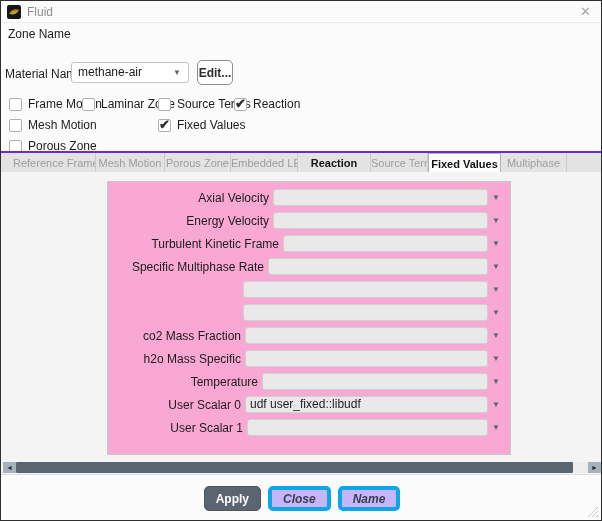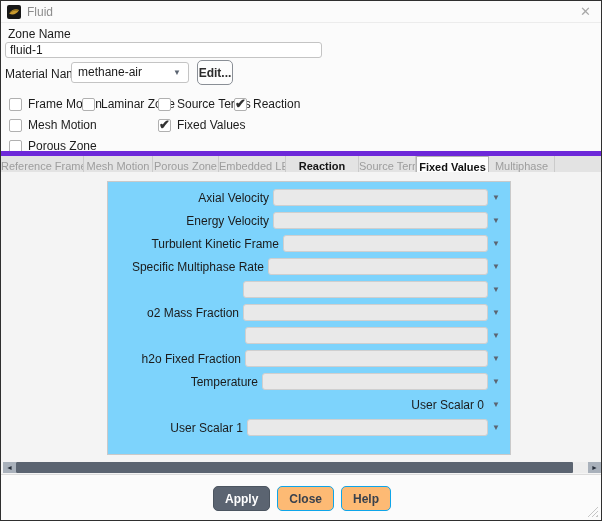--- a/index.html
+++ b/index.html
@@ -67,21 +67,22 @@
   .cb .cb-glyph {
     position:absolute; left:0px; top:-3px;
     font-size:13px; color:#333; font-weight:bold;
   }
   .opt .opt-label { margin-left:6px; font-size:12px; color:#1c1c1c; white-space:nowrap; }
 
   
   .tabbar {
     position:absolute; left:0; top:150px; width:602px; height:21px;
     background:#e3e3e3; display:flex; overflow:hidden;
-    border-top:5px solid #6d28d9;
+    border-top:2px solid #6d28d9;
+    padding-left:12px;
   }
   .tab {
     height:20px; line-height:20px; text-align:center;
     font-size:11px; color:#9d9d9d; white-space:nowrap; overflow:hidden;
     border-right:1px solid #cbcbcb; flex:0 0 auto;
   }
   .tab.enabled { color:#141414; font-weight:bold; }
   .tab.active {
     background:#fdfdfd; color:#111; font-weight:bold;
     border:1px solid #b3b3b3; border-bottom:none; height:21px;
@@ -92,21 +93,21 @@
   .tab:nth-child(7){width:73px}.tab:nth-child(8){width:66px}
   .tab:nth-child(9){width:90px}
 
   
   .content {
     position:absolute; left:0; top:171px; width:602px; height:303px;
     background:#f4f4f4; border-bottom:1px solid #dcdcdc;
   }
   .panel {
     position:absolute; left:106px; top:9px; width:404px; height:274px;
-    background:#7dd3fc; border:1px solid #c9c9c9;
+    background:#f9a8d4; border:1px solid #c9c9c9;
     padding:7px 6px 16px 0;
   }
   .fv-row {
     display:flex; justify-content:flex-end; align-items:center;
     height:17px; margin-bottom:6px;
   }
   .fv-label { font-size:12px; color:#1b1b1b; margin-right:4px; white-space:nowrap; }
   .fv-field {
     height:17px; background:#e9e9e9;
     border:1px solid #cfcfcf; border-radius:3px;
@@ -145,21 +146,21 @@
     display:flex; justify-content:center; align-items:flex-start;
     padding-top:11px; gap:7px;
   }
   .btn {
     font-family:"Liberation Sans", sans-serif;
     font-size:12px; font-weight:bold;
     height:25px; padding:0 11px;
     border-radius:5px; cursor:default;text-align:right;
   }
   .btn-primary { background:#5b6471; color:#fff; border:1px solid #4c5560; }
-  .btn-secondary { background:#fdba74; color:#39414d; border:1px solid #0ea5e9; }
+  .btn-secondary { background:#c4b5fd; color:#39414d; border:4px solid #0ea5e9;font-style:italic; }
 
   .resize-grip {
     position:absolute; right:3px; bottom:3px; width:11px; height:11px;
     background: repeating-linear-gradient(135deg, transparent 0 2px, #c6c6c6 2px 3px);
     clip-path: polygon(100% 0, 100% 100%, 0 100%);
   }
 </style>
 </head>
 <body>
 
@@ -171,21 +172,20 @@
         <rect width="14" height="14" rx="2" fill="#161616"></rect>
         <path d="M2.2 8.6 C4 4.6, 9.5 3.2, 12 5.1 C10 9.4, 5.2 10.6, 2.2 8.6 Z" fill="#c99a2e"></path>
         <path d="M3 7.8 C5 5.4, 8.8 4.6, 10.8 5.6" stroke="#7a5c14" stroke-width="0.7" fill="none"></path>
       </svg>
     </span>
     <span class="title-text">Fluid</span>
     <span class="close-btn">✕</span>
   </div>
 
   <div class="zone-label">Zone Name</div>
-  <input class="zone-input" value="fluid-1" style="">
 
   <div class="material-label">Material Name</div>
   <div class="material-dd">
     <span>methane-air</span>
     <span class="dd-arrow">▼</span>
   </div>
   <button class="edit-btn">Edit...</button>
 
   <div class="opt" style="left:8px; top:96px;">
     <span class="cb"></span>
@@ -252,40 +252,41 @@
       <div class="fv-row">
         <span class="fv-label">Specific Multiphase Rate</span>
         <span class="fv-field"></span>
         <span class="fv-arrow">▼</span>
       </div>
       <div class="fv-row">
         <span class="fv-field"></span>
         <span class="fv-arrow">▼</span>
       </div>
       <div class="fv-row">
-        <span class="fv-label">o2 Mass Fraction</span>
-        <span class="fv-field"></span>
-        <span class="fv-arrow">▼</span>
-      </div>
-      <div class="fv-row">
-        <span class="fv-field"></span>
-        <span class="fv-arrow">▼</span>
-      </div>
-      <div class="fv-row">
-        <span class="fv-label">h2o Fixed Fraction</span>
+        <span class="fv-field"></span>
+        <span class="fv-arrow">▼</span>
+      </div>
+      <div class="fv-row">
+        <span class="fv-label">co2 Mass Fraction</span>
+        <span class="fv-field"></span>
+        <span class="fv-arrow">▼</span>
+      </div>
+      <div class="fv-row">
+        <span class="fv-label">h2o Mass Specific</span>
         <span class="fv-field"></span>
         <span class="fv-arrow">▼</span>
       </div>
       <div class="fv-row">
         <span class="fv-label">Temperature</span>
         <span class="fv-field"></span>
         <span class="fv-arrow">▼</span>
       </div>
       <div class="fv-row">
         <span class="fv-label">User Scalar 0</span>
+        <span class="fv-field">udf user_fixed::libudf</span>
         <span class="fv-arrow">▼</span>
       </div>
       <div class="fv-row">
         <span class="fv-label">User Scalar 1</span>
         <span class="fv-field"></span>
         <span class="fv-arrow">▼</span>
       </div>
 
     </div>
 
@@ -293,17 +294,17 @@
       <span class="scroll-arrow">◄</span>
       <span class="scroll-thumb"></span>
       <span class="scroll-gap"></span>
       <span class="scroll-arrow">►</span>
     </div>
   </div>
 
   <div class="footer">
     <button class="btn btn-primary">Apply</button>
     <button class="btn btn-secondary">Close</button>
-    <button class="btn btn-secondary">Help</button>
+    <button class="btn btn-secondary">Name</button>
   </div>
 
   <div class="resize-grip"></div>
 </div>
 
 </body></html>

